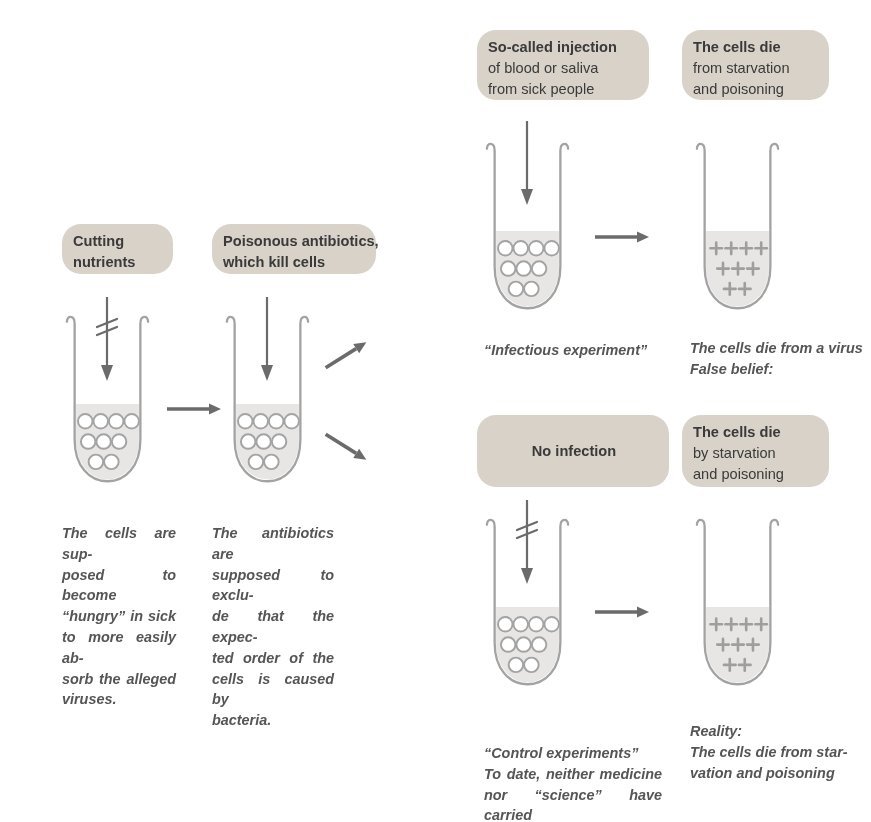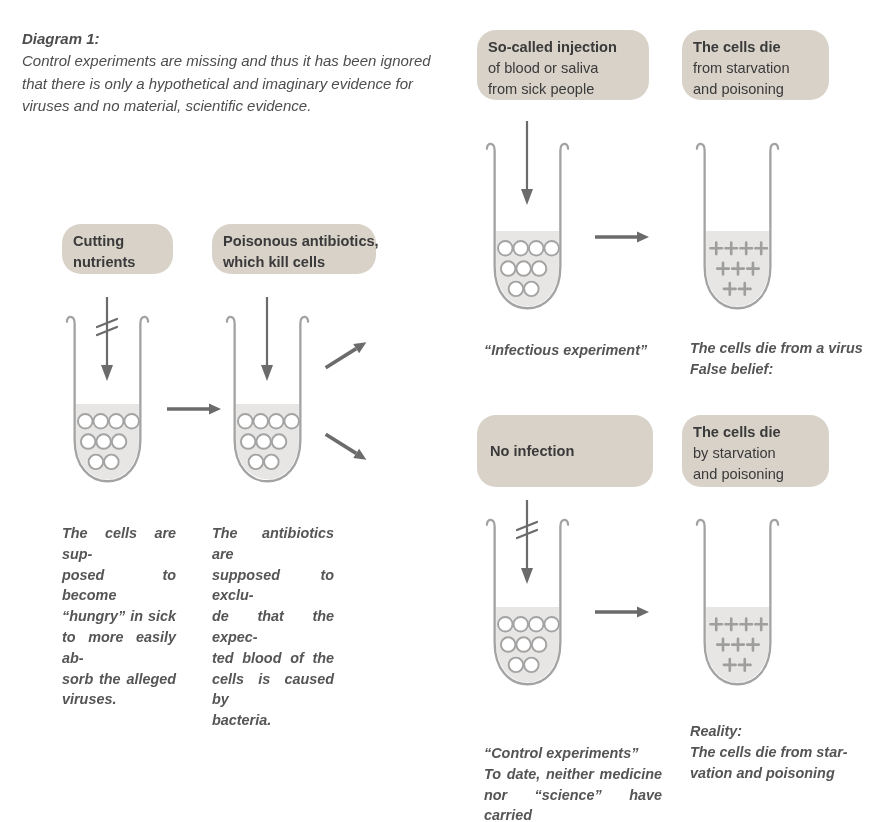--- a/index.html
+++ b/index.html
@@ -45,26 +45,20 @@
   .arrow-head{fill:var(--arrow);}
   .slash{stroke:var(--arrow);stroke-width:2.2;stroke-linecap:round;}
   .rot-up{transform:rotate(-32deg);}
   .rot-down{transform:rotate(32deg);}
 </style>
 </head>
 <body>
 
 <div class="page">
 
-  <div class="hdr">
-    <div class="hdr-title">Diagram 1:</div>
-    <div class="hdr-line">Control experiments are missing and thus it has been ignored</div>
-    <div class="hdr-line">that there is only a hypothetical and imaginary evidence for</div>
-    <div class="hdr-line">viruses and no material, scientific evidence.</div>
-  </div>
 
   <div class="label-box" style="left:62px;top:224px;width:111px;height:50px;">
     <div class="box-line bold">Cutting</div>
     <div class="box-line bold">nutrients</div>
   </div>
   <div class="label-box" style="left:212px;top:224px;width:164px;height:50px;">
     <div class="box-line bold">Poisonous antibiotics,</div>
     <div class="box-line bold">which kill cells</div>
   </div>
 
@@ -129,21 +123,21 @@
     <div class="cap-line just">posed to become</div>
     <div class="cap-line just">“hungry” in sick</div>
     <div class="cap-line just">to more easily ab-</div>
     <div class="cap-line just">sorb the alleged</div>
     <div class="cap-line">viruses.</div>
   </div>
   <div class="caption" style="left:212px;top:523px;width:122px;">
     <div class="cap-line just">The antibiotics are</div>
     <div class="cap-line just">supposed to exclu-</div>
     <div class="cap-line just">de that the expec-</div>
-    <div class="cap-line just">ted blood of the</div>
+    <div class="cap-line just">ted order of the</div>
     <div class="cap-line just">cells is caused by</div>
     <div class="cap-line">bacteria.</div>
   </div>
 
   <div class="label-box" style="left:477px;top:30px;width:172px;height:70px;">
     <div class="box-line bold">So-called injection</div>
     <div class="box-line">of blood or saliva</div>
     <div class="box-line">from sick people</div>
   </div>
   <div class="label-box" style="left:682px;top:30px;width:147px;height:70px;">
@@ -188,21 +182,21 @@
   </svg>
 
   <div class="caption" style="left:484px;top:340px;">
     <div class="cap-line">“Infectious experiment”</div>
   </div>
   <div class="caption" style="left:690px;top:338px;">
     <div class="cap-line">The cells die from a virus</div>
     <div class="cap-line">False belief:</div>
   </div>
 
-  <div class="label-box center" style="left:477px;top:415px;width:176px;height:72px;padding-left:13px;">
+  <div class="label-box center" style="left:477px;top:415px;width:192px;height:72px;padding-left:13px;justify-content:center;">
     <div class="box-line bold">No infection</div>
   </div>
   <div class="label-box" style="left:682px;top:415px;width:147px;height:72px;">
     <div class="box-line bold">The cells die</div>
     <div class="box-line">by starvation</div>
     <div class="box-line">and poisoning</div>
   </div>
 
   <svg class="abs" style="left:515px;top:500px;" width="24" height="86" viewBox="0 0 24 86">
     <line class="arrow-line" x1="12" y1="0" x2="12" y2="70"></line>

